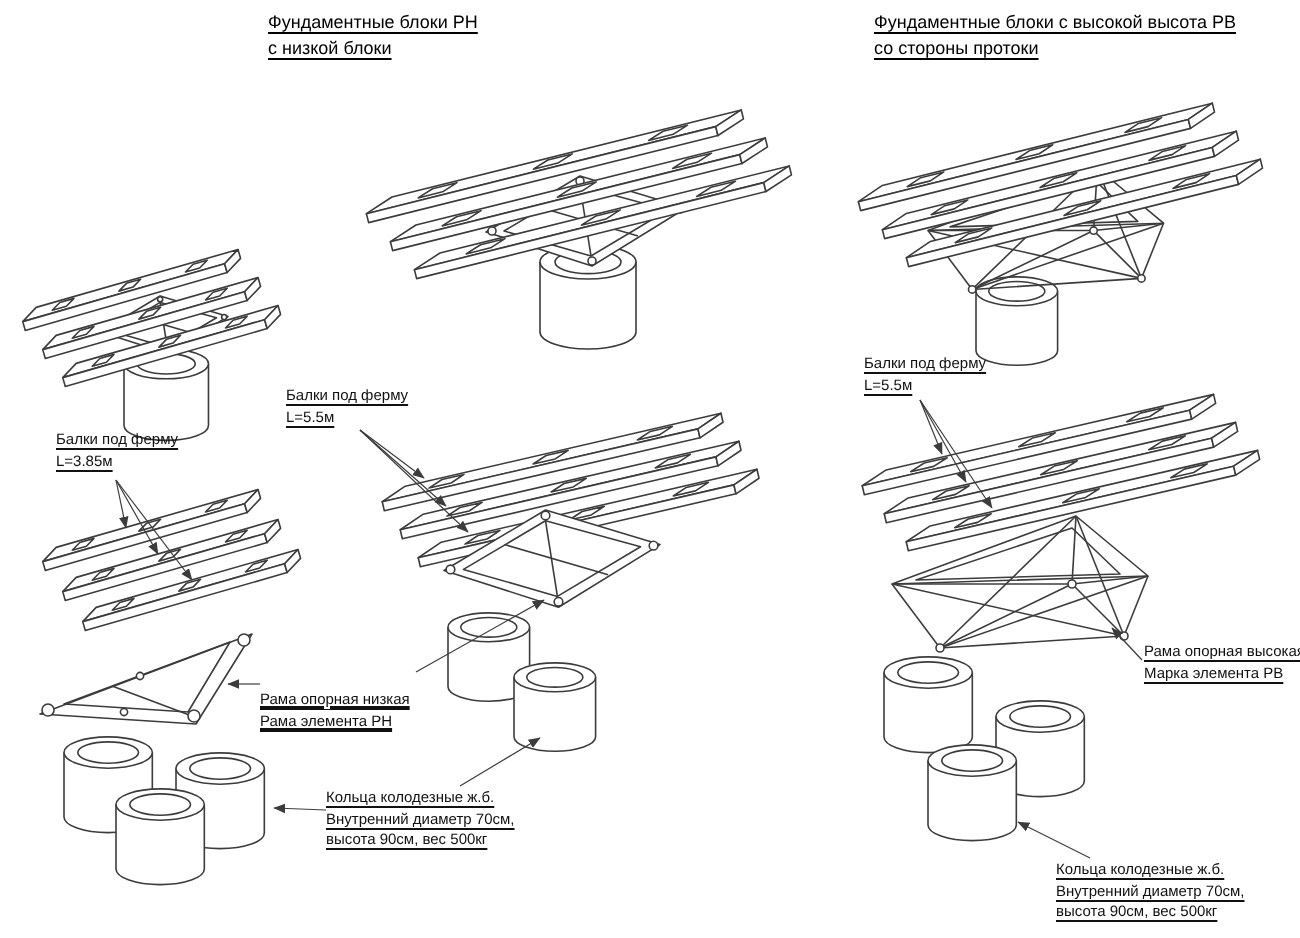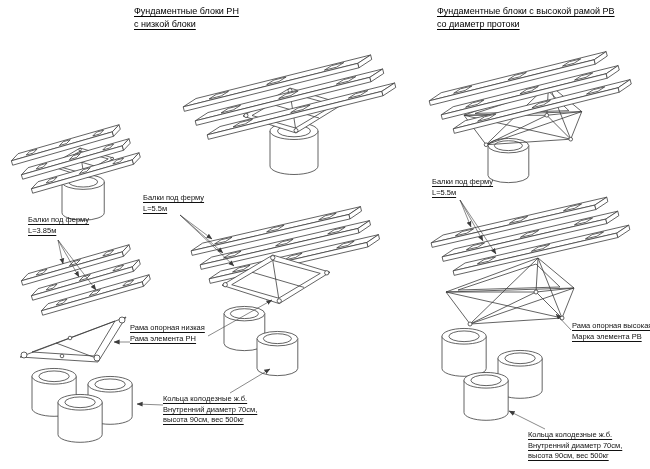--- a/index.html
+++ b/index.html
@@ -174,35 +174,35 @@
       <path class="leader" d="M545,429 L509,411" marker-end="url(#arw)"></path>
     </g>
   </svg>
 
   <div class="lbl title" style="left:134px; top:5px;">
     <span class="line">Фундаментные блоки РН</span>
     <span class="line">с низкой блоки</span>
   </div>
 
   <div class="lbl title" style="left:437px; top:5px;">
-    <span class="line">Фундаментные блоки с высокой рамой РВ</span>
-    <span class="line">со диаметр протоки</span>
+    <span class="line">Фундаментные блоки с высокой высота РВ</span>
+    <span class="line">со стороны протоки</span>
   </div>
 
   <div class="lbl" style="left:28px; top:215px;">
     <span class="line">Балки под ферму</span>
     <span class="line">L=3.85м</span>
   </div>
 
   <div class="lbl" style="left:143px; top:193px;">
     <span class="line">Балки под ферму</span>
     <span class="line">L=5.5м</span>
   </div>
 
-  <div class="lbl" style="left:130px; top:323px;">
+  <div class="lbl" style="left:130px; top:345px;text-decoration:underline;">
     <span class="line">Рама опорная низкая</span>
     <span class="line">Рама элемента РН</span>
   </div>
 
   <div class="lbl" style="left:163px; top:394px;">
     <span class="line">Кольца колодезные ж.б.</span>
     <span class="line">Внутренний диаметр 70см,</span>
     <span class="line">высота 90см, вес 500кг</span>
   </div>
 

